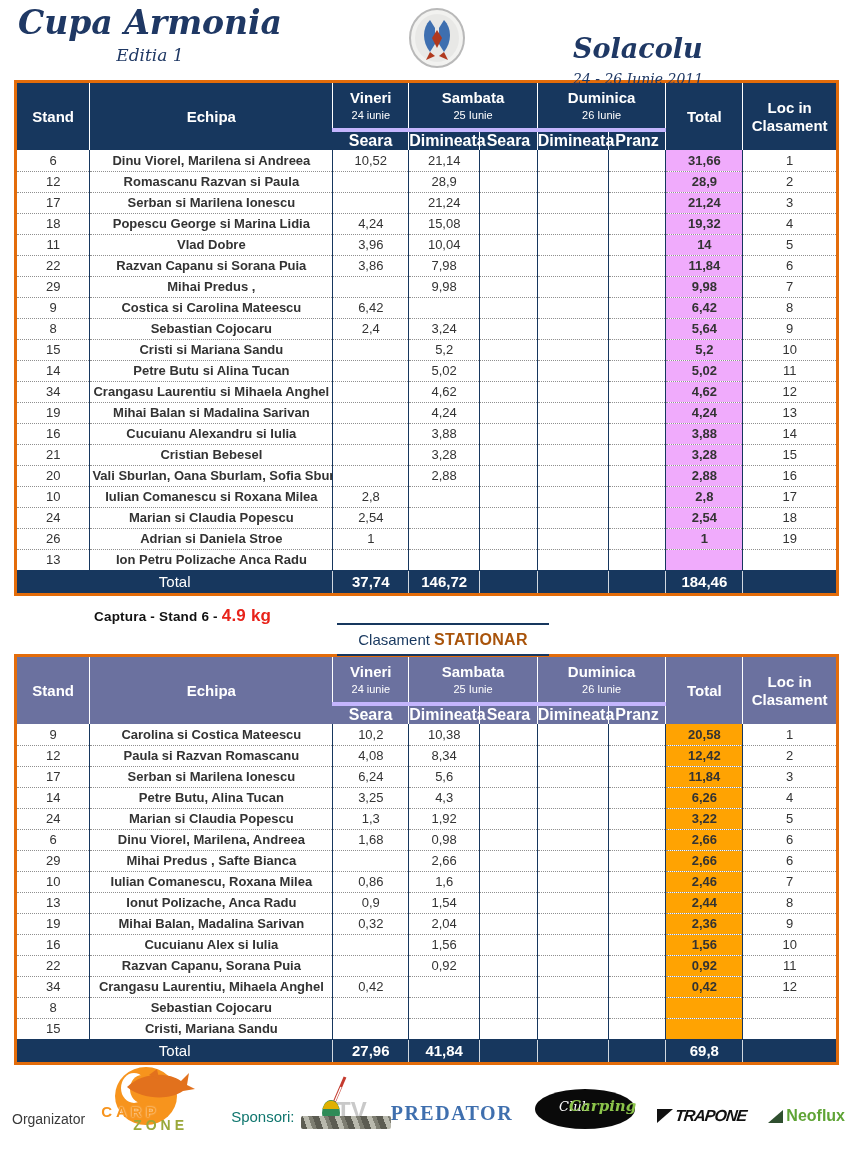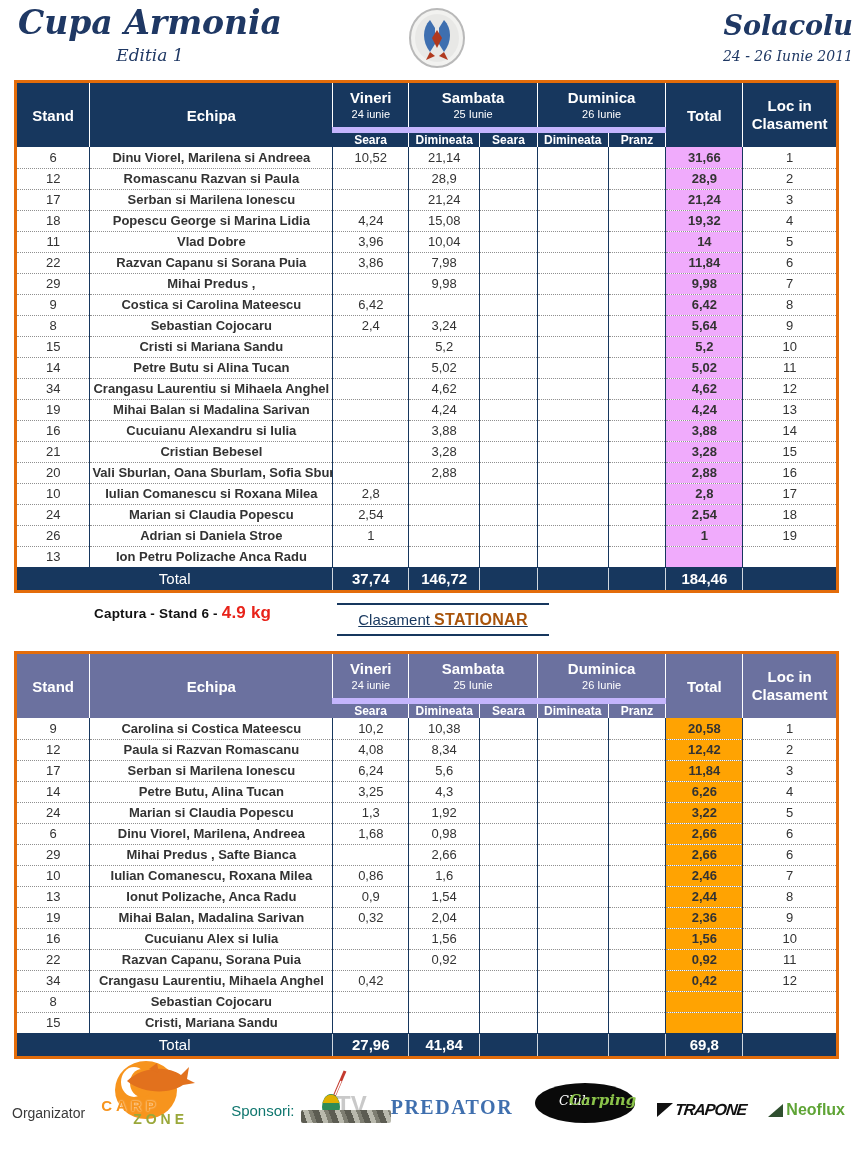--- a/index.html
+++ b/index.html
@@ -8,21 +8,21 @@
   *{box-sizing:border-box;}
 
   
   .top-header{display:flex;padding-top:6px;height:80px;}
   .brand-col{width:300px;text-align:center;}
   .brand-title{font-family:"DejaVu Serif",serif;font-style:italic;font-weight:bold;
                font-size:33px;color:#1F3864;line-height:1.05;}
   .brand-sub{font-family:"DejaVu Serif",serif;font-style:italic;font-size:17px;
              color:#1F3864;margin-top:4px;}
   .logo-col{flex:1;display:flex;justify-content:center;align-items:flex-start;padding-top:2px;}
-  .loc-col{width:280px;text-align:right;padding-top:4px;}
+  .loc-col{width:280px;text-align:left;padding-top:4px;margin-top:23px;}
   .loc-title{font-family:"DejaVu Serif",serif;font-style:italic;font-weight:bold;
              font-size:27px;color:#1F3864;}
   .loc-dates{font-family:"DejaVu Serif",serif;font-style:italic;font-size:14px;
              color:#1F3864;margin-top:7px;}
 
   
   .title-band{position:relative;height:44px;}
   .section-title{border-top:2px solid #17375E;border-bottom:2px solid #17375E;
                  padding:6px 8px 5px;font-size:15px;color:#17375E;text-align:center;
                  background:#fff;}
@@ -38,21 +38,21 @@
   col.w-sd{width:70px;} col.w-ss{width:57px;} col.w-dd{width:70px;}
   col.w-dp{width:57px;} col.w-tot{width:76px;} col.w-loc{width:92px;}
 
   table.rank thead th{background:#17375E;color:#FFFFFF;font-weight:bold;
      border-left:1px solid #FFFFFF;padding:0;vertical-align:middle;}
   .stationar table.rank thead th{background:#6B719F;}
   table.rank thead th:first-child{border-left:none;}
   tr.h-main th{height:47px;font-size:15px;}
   tr.h-main th .day{font-size:15px;line-height:1.1;}
   tr.h-main th .date{font-size:11px;font-weight:normal;margin-top:2px;}
-  tr.h-sub th{height:17px;font-size:12px;font-weight:normal;border-top:6px solid #c4b5fd;}
+  tr.h-sub th{height:17px;font-size:16px;font-weight:normal;border-top:4px solid #c4b5fd;}
   th.c-loc-h{font-size:14px;line-height:1.2;}
 
   table.rank tbody td{height:21px;font-size:13px;color:#333333;text-align:center;
      border-left:1px solid #17375E;overflow:hidden;white-space:nowrap;padding:0 2px;}
   table.rank tbody td:first-child{border-left:none;}
   table.rank tbody tr + tr td{border-top:1px dotted #8F8F8F;}
   td.c-echipa{text-align:left;padding-left:13px;font-weight:bold;color:#000000;}
   td.c-total{font-weight:bold;color:#0D1F3C;font-size:14px;}
   .crap td.c-total{background:#f0abfc;}
   .stationar td.c-total{background:#FFA302;}
@@ -60,21 +60,21 @@
   table.rank tfoot td{background:#17375E;color:#FFFFFF;height:23px;text-align:center;
      font-size:15px;font-weight:bold;border-left:1px solid rgba(255,255,255,.8);
      border-top:1px solid #17375E;}
   table.rank tfoot td:first-child{border-left:none;font-weight:normal;}
 
   
   .mid-band{position:relative;height:58px;}
   .captura{position:absolute;left:94px;top:10px;font-size:13.5px;font-weight:bold;
            color:#111111;letter-spacing:.2px;}
   .captura .cap-val{color:#E8231A;font-size:17px;font-weight:bold;}
-  .stationar-title{position:absolute;left:337px;top:10px;width:212px;text-decoration:underline;}
+  .stationar-title{position:absolute;left:337px;top:27px;width:212px;}
 
   
   .footer{display:flex;align-items:flex-end;padding:10px 8px 16px 12px;height:84px;}
   .org-label{font-size:14px;color:#3A3A3A;margin-right:8px;padding-bottom:6px;}
   .sponsori-label{font-size:15px;color:#0f766e;margin:0 6px 8px 58px;}
   .logo-item{display:flex;align-items:flex-end;margin-right:22px;}
   .carpzone{position:relative;width:108px;height:66px;margin-top:-8px;}
   .cz-circle{position:absolute;left:22px;top:0;width:62px;height:58px;border-radius:50%;
              background:#F7941D;}
   .cz-crescent{position:absolute;left:28px;top:6px;width:26px;height:30px;border-radius:50%;

